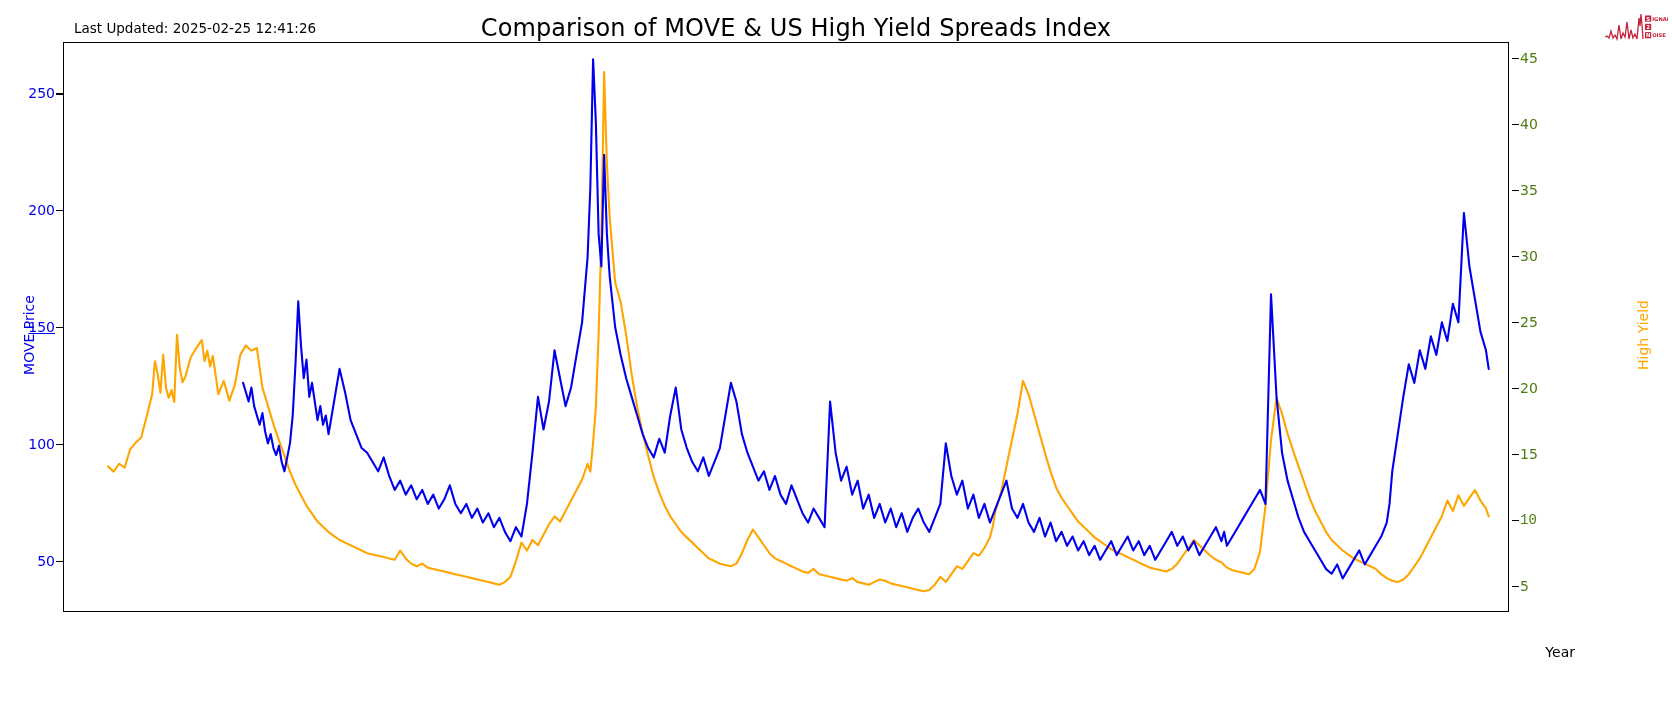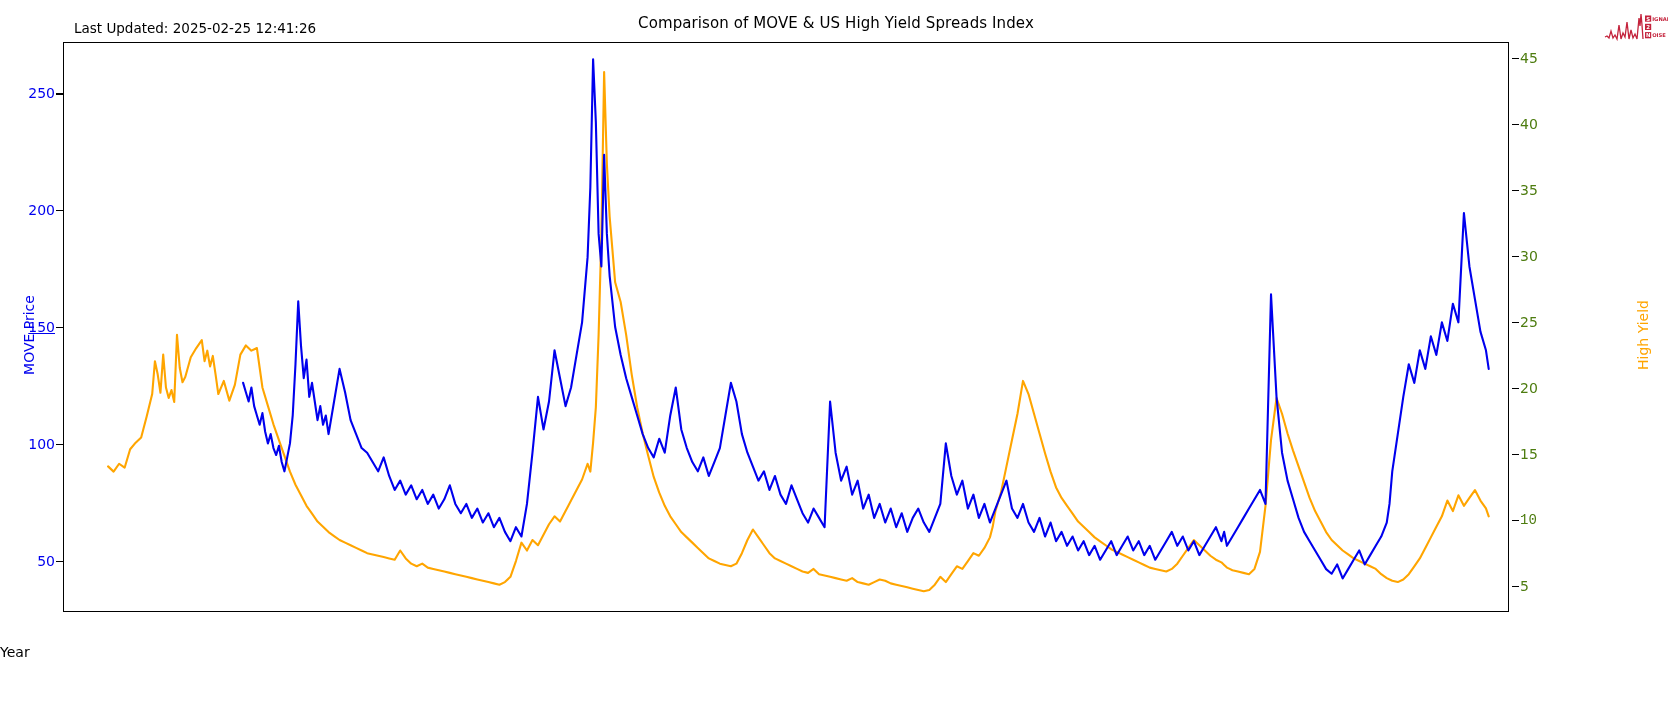--- a/index.html
+++ b/index.html
@@ -29,24 +29,23 @@
     font-size: 13.5px;
     color: #000000;
     white-space: nowrap;
   }
   #chart-title {
     position: absolute;
     left: 0;
     top: 2px;
     width: 1592px;
     text-align: center;
-    font-size: 15px;
+    font-size: 24px;
     color: #000000;
     letter-spacing: 0.1px;
-    padding-left: 40px;
   }
   
   #logo {
     position: absolute;
     right: 4px;
     top: 1px;
     width: 64px;
     height: 30px;
   }
   #logo svg { display: block; }
@@ -158,21 +157,21 @@
     transform-origin: center center;
     white-space: nowrap;
     width: 90px;
     text-align: center;
   }
   #xlabel {
     position: absolute;
     left: 0;
     top: 632px;
     width: 1575px;
-    text-align: left;
+    text-align: right;
     font-size: 14px;
     color: #000000;
   }
 </style>
 </head>
 <body>
 
 <div id="figure">
 
   <div id="last-updated">Last Updated: 2025-02-25 12:41:26</div>

